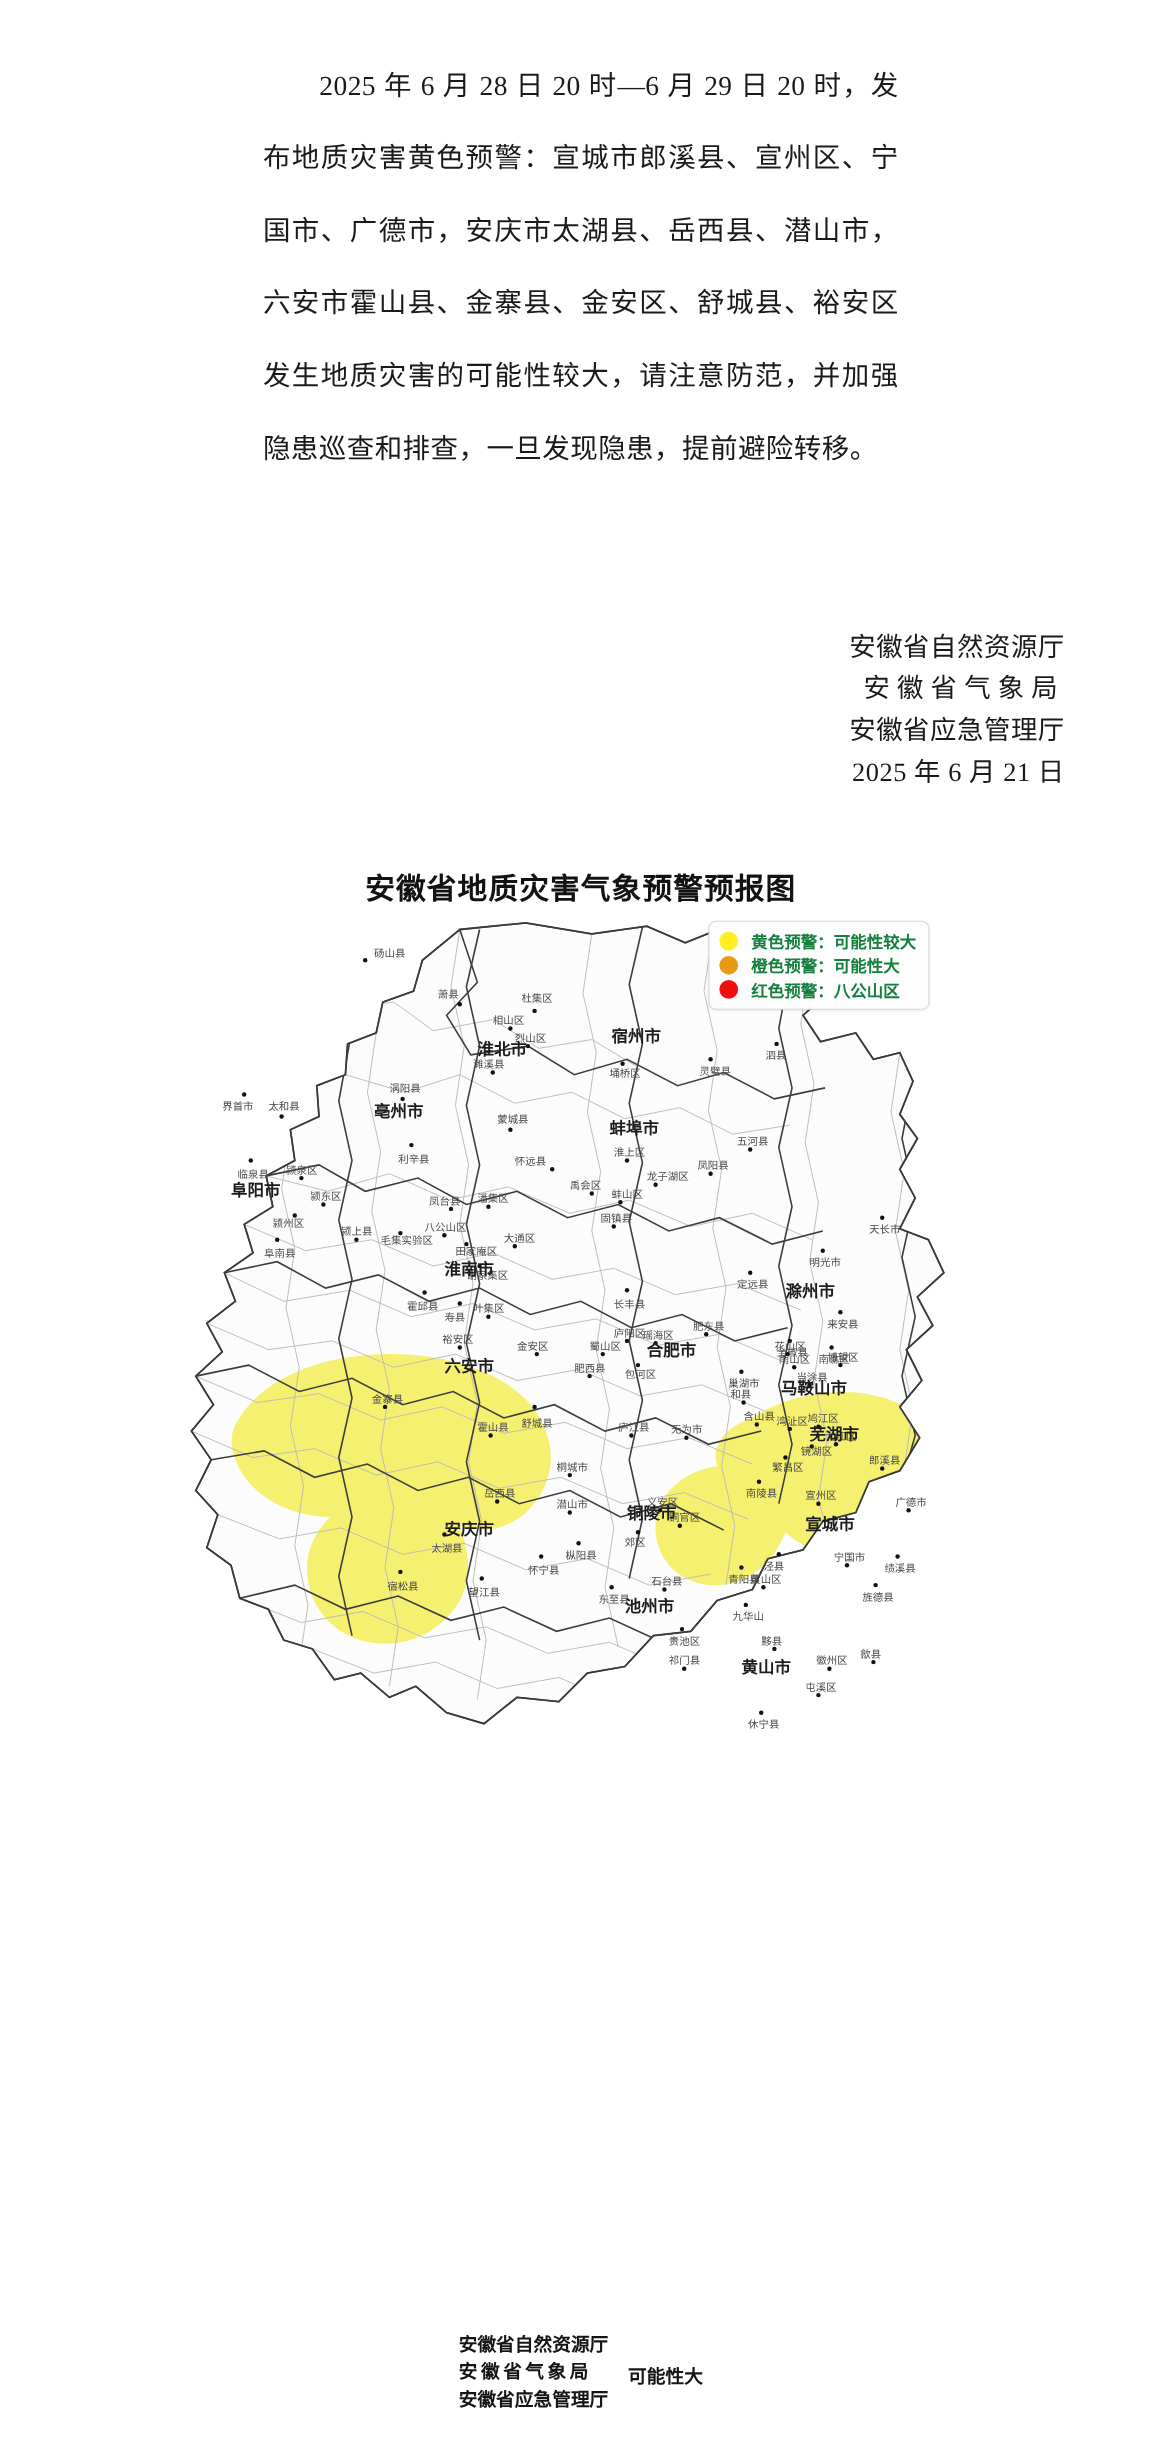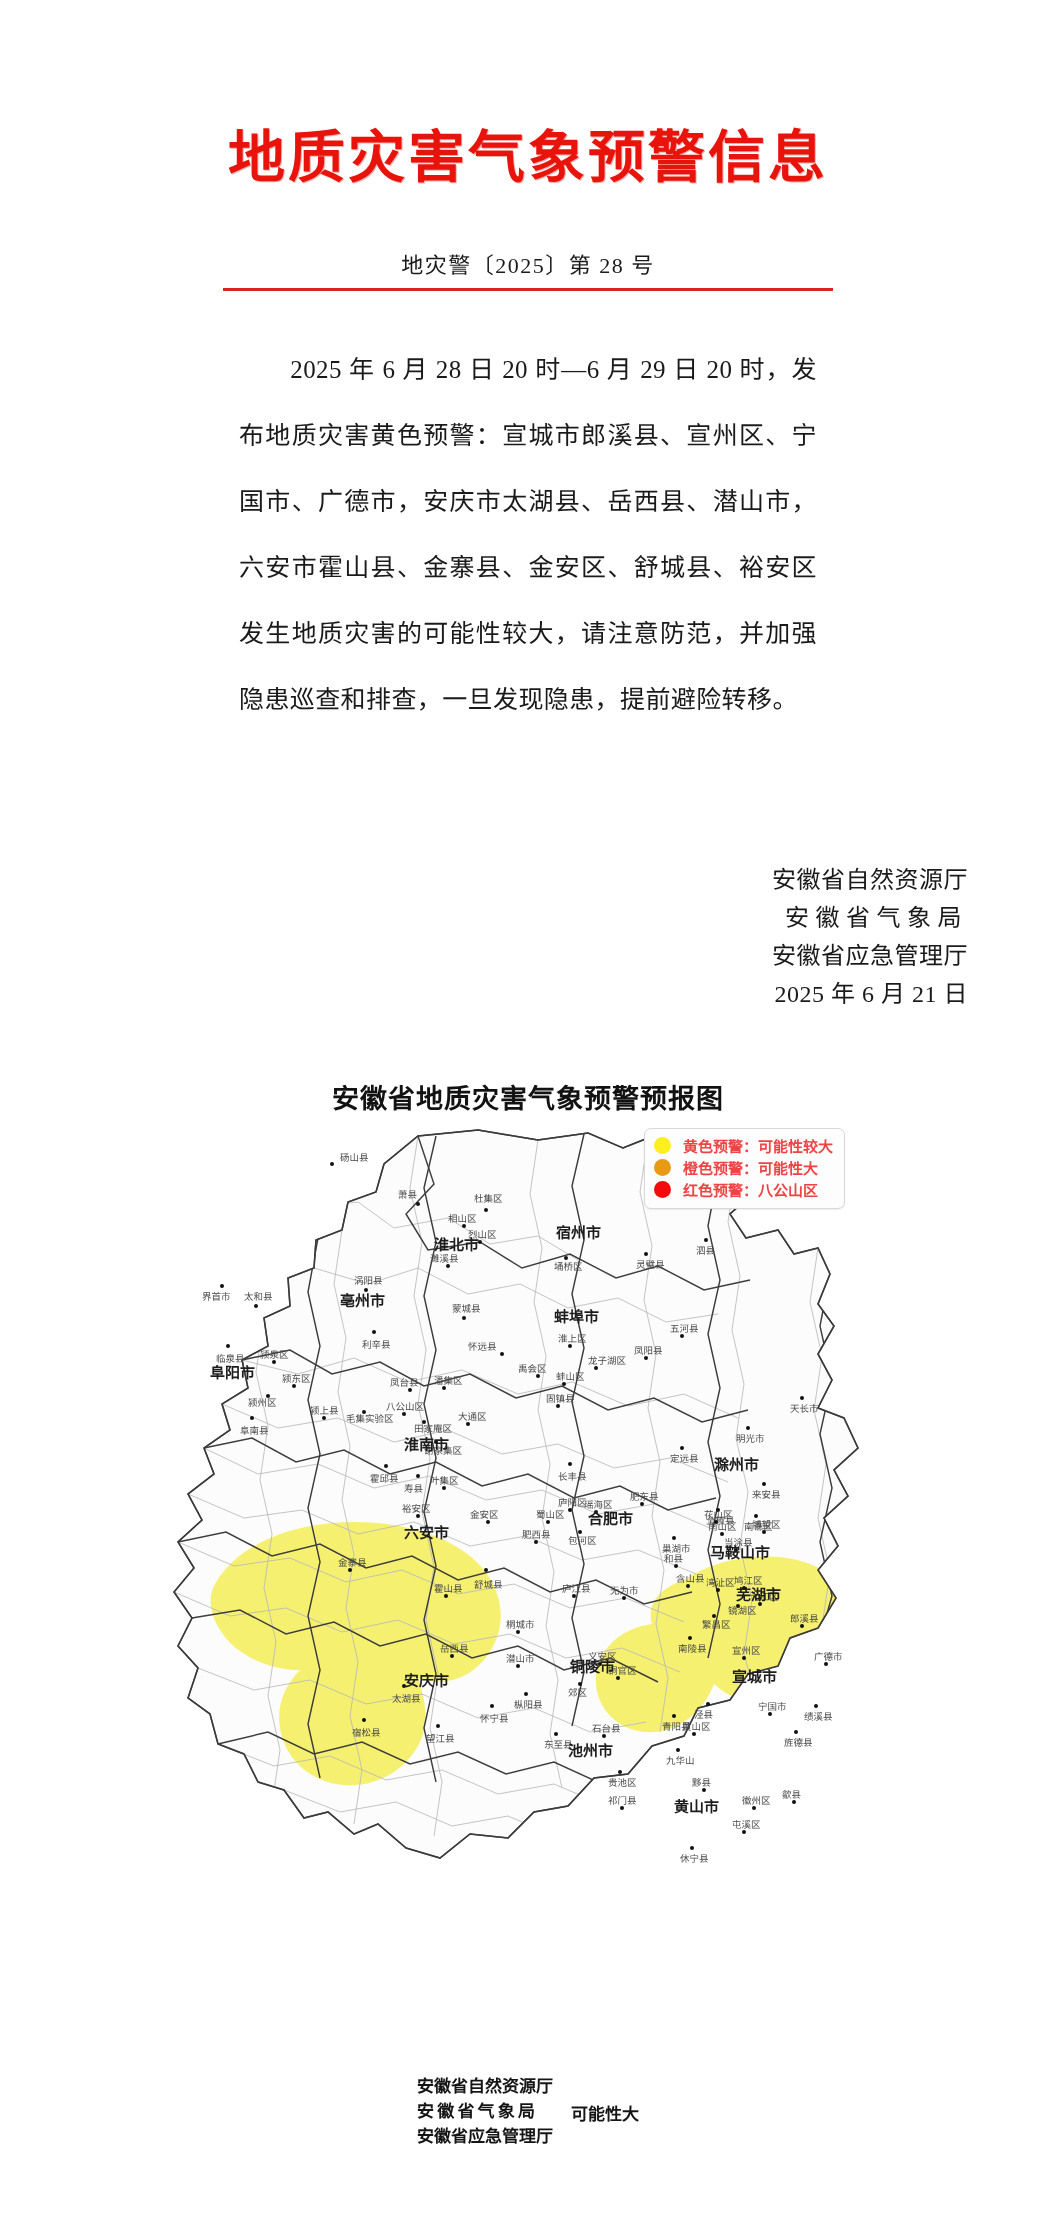--- a/index.html
+++ b/index.html
@@ -125,21 +125,21 @@
   .legend-dot {
     width: 17px; height: 17px;
     border-radius: 50%;
     margin-right: 12px;
     flex: 0 0 auto;
   }
   .legend-label {
     font-family: "DejaVu Sans", "Liberation Sans", sans-serif;
     font-weight: bold;
     font-size: 15px;
-    color: #ef4444;
+    color: #15803d;
     white-space: nowrap;
     letter-spacing: 0px;
   }
 
   
   .footer {
     position: absolute;
     left: 0;
     top: 2074px;
     width: 1056px;
@@ -171,25 +171,20 @@
   
   .mlabel { font-family: "DejaVu Sans", "Liberation Sans", sans-serif; fill: #4a4a4a; }
   .mlabel-city { font-family: "DejaVu Sans", "Liberation Sans", sans-serif; font-weight: bold; fill: #1d1d1d; }
   .mdot { fill: #111; }
 </style>
 </head>
 <body>
 
 <div class="page">
 
-  <div class="masthead">
-    <h1 class="doc-title">地质灾害气象预警信息</h1>
-    <div class="doc-number">地灾警〔2025〕第 28 号</div>
-    <div class="red-rule"></div>
-  </div>
 
   <div class="body-text">
     <span class="indent"></span><span>2025 年 6 月 28 日 20 时—6 月 29 日 20 时，发布地质灾害黄色预警：宣城市郎溪县、宣州区、宁国市、广德市，安庆市太湖县、岳西县、潜山市，六安市霍山县、金寨县、金安区、舒城县、裕安区发生地质灾害的可能性较大，请注意防范，并加强隐患巡查和排查，一旦发现隐患，提前避险转移。</span>
   </div>
 
   <div class="signature">
     <div>安徽省自然资源厅</div>
     <div class="sig-spaced">安徽省气象局</div>
     <div>安徽省应急管理厅</div>
     <div>2025 年 6 月 21 日</div>

